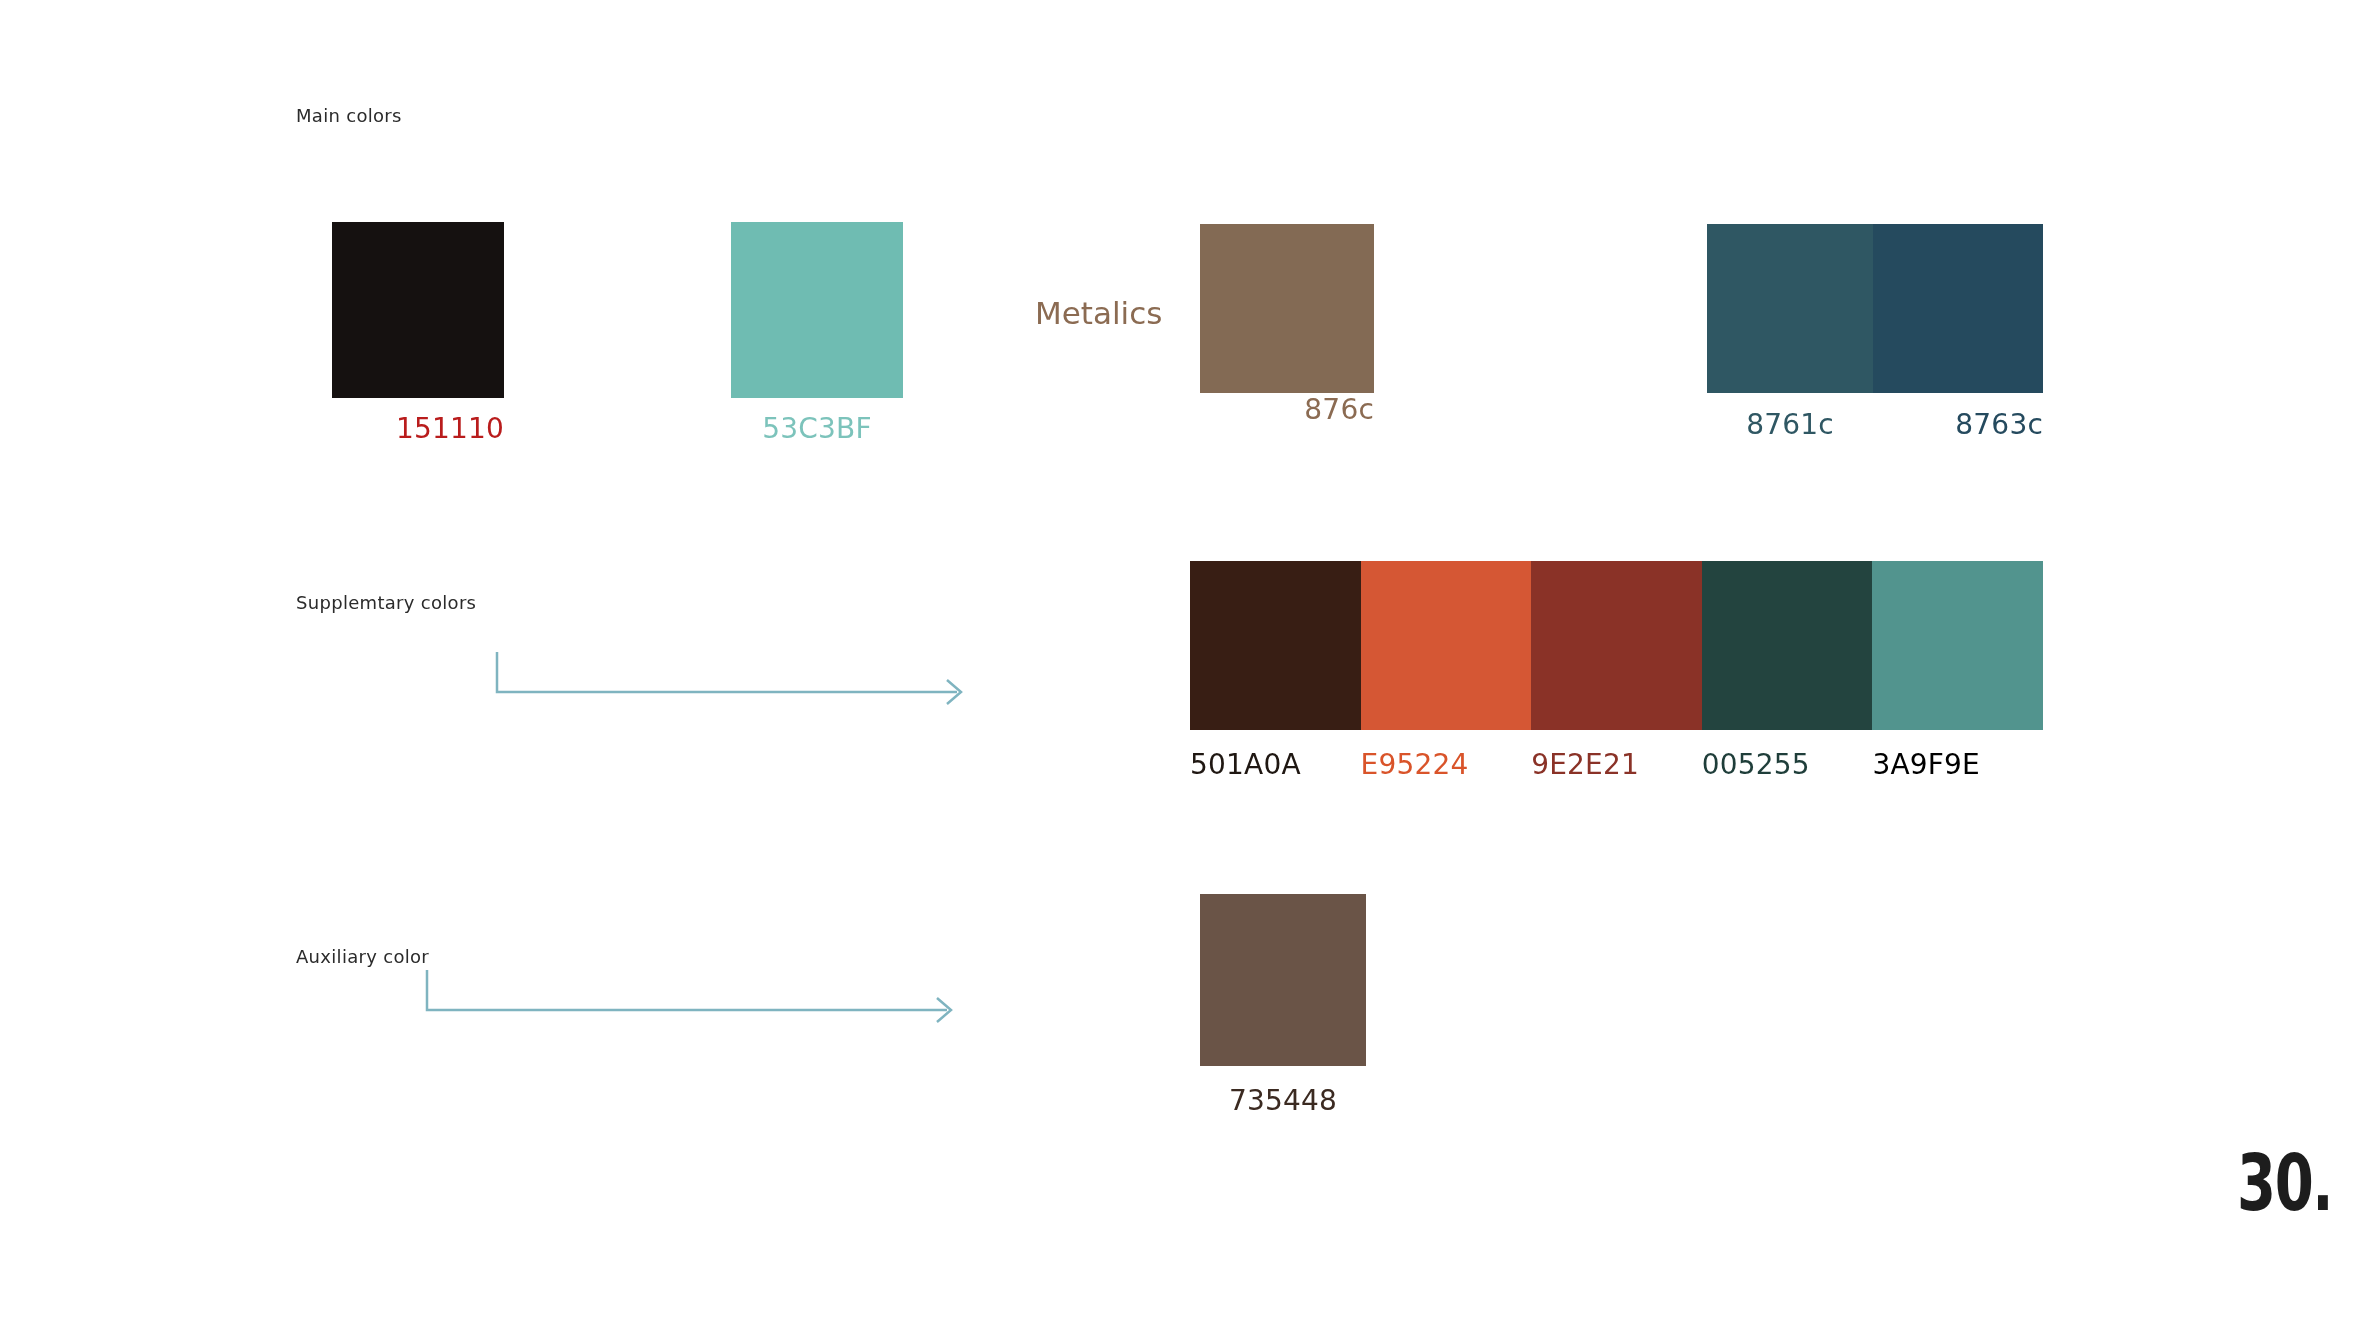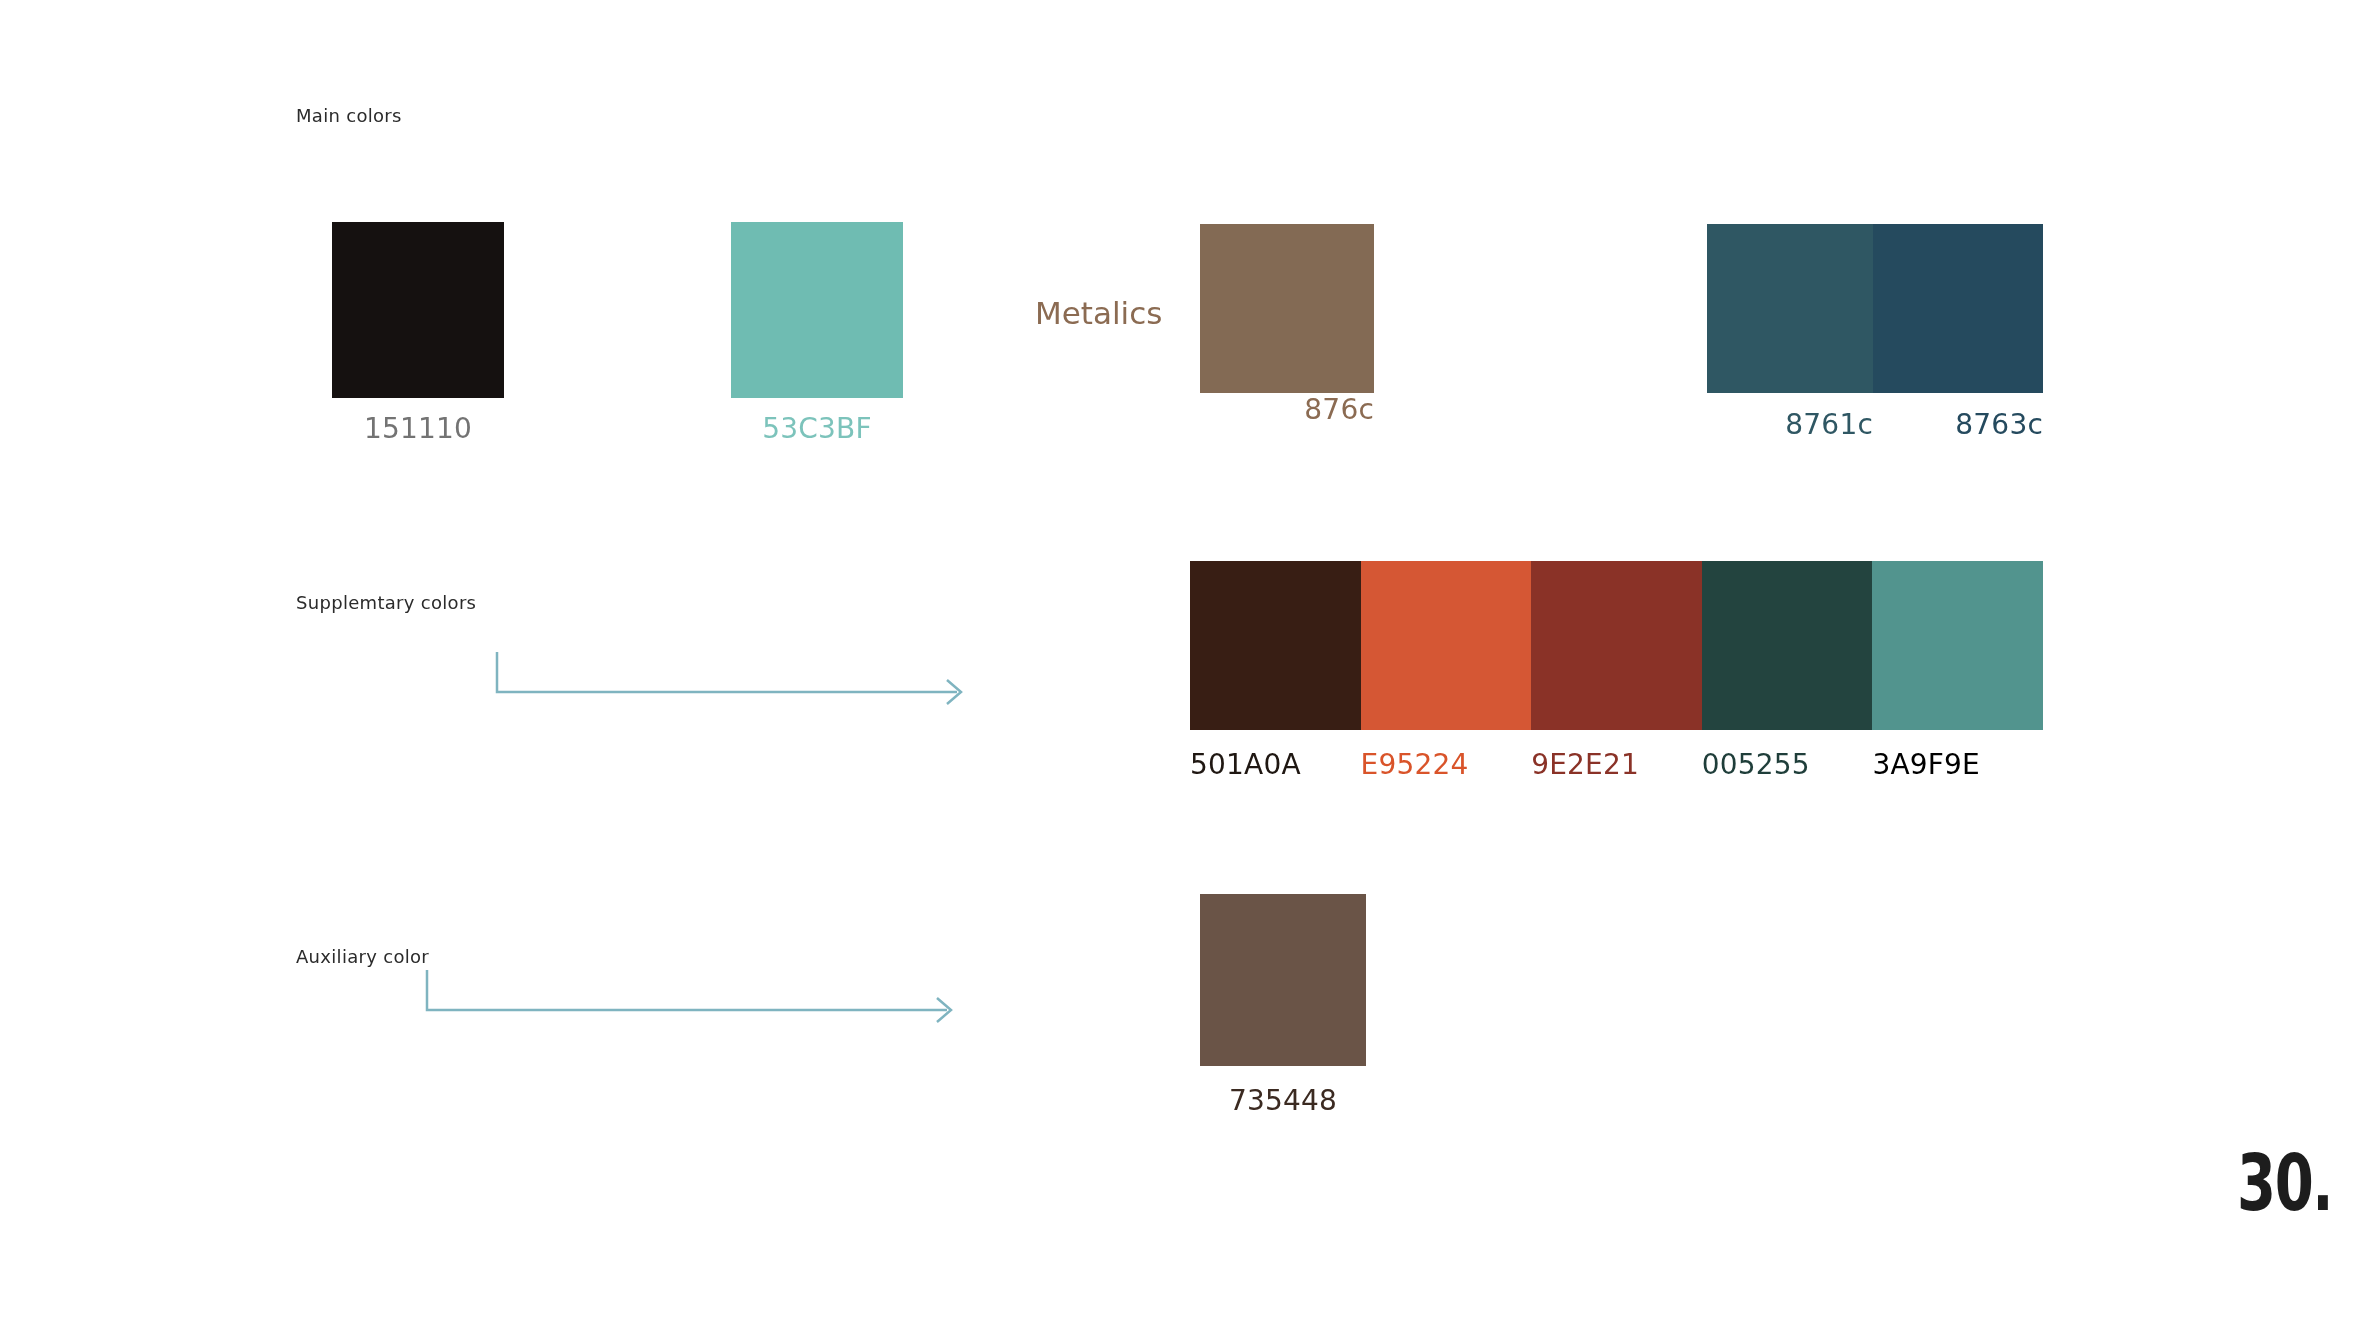--- a/index.html
+++ b/index.html
@@ -61,21 +61,21 @@
   #sw-black   { left: 332px;  top: 222px; width: 172px; height: 176px; background: #151110; }
   #lb-black   { left: 332px;  top: 412px; width: 172px; text-align: center; color: #151110; }
 
   #sw-teal    { left: 731px;  top: 222px; width: 172px; height: 176px; background: #6fbcb2; }
   #lb-teal    { left: 731px;  top: 412px; width: 172px; text-align: center; color: #7cc3bb; }
 
   #sw-brown   { left: 1200px; top: 224px; width: 174px; height: 169px; background: #836a54; }
   #lb-brown   { left: 1200px; top: 393px; width: 174px; text-align: right; color: #8b6b52; }
 
   #sw-blue1   { left: 1707px; top: 224px; width: 166px; height: 169px; background: #2f5763; }
-  #lb-blue1   { left: 1707px; top: 408px; width: 166px; text-align: right; color: #2f5763; }
+  #lb-blue1   { left: 1707px; top: 408px; width: 166px; text-align: center; color: #2f5763; }
 
   #sw-blue2   { left: 1873px; top: 224px; width: 170px; height: 169px; background: #254a5e; }
   #lb-blue2   { left: 1873px; top: 408px; width: 170px; text-align: right; color: #254a5e; }
 
   
   #supp-bar {
     position: absolute;
     left: 1190px;
     top: 561px;
     width: 853px;
@@ -127,21 +127,21 @@
   }
 </style>
 </head>
 <body style="background: rgb(255, 255, 255);">
 
 <div class="canvas">
 
   <div class="section-heading" id="heading-main">Main colors</div>
 
   <div class="swatch" id="sw-black" style="background: rgb(21, 17, 16);"></div>
-  <div class="swatch-label" id="lb-black" style="color: #737373;">151110</div>
+  <div class="swatch-label" id="lb-black" style="color: #b91c1c; text-align: right;">151110</div>
 
   <div class="swatch" id="sw-teal" style="background: rgb(111, 188, 178);"></div>
   <div class="swatch-label" id="lb-teal" style="color: rgb(124, 195, 187);">53C3BF</div>
 
   <div class="metalics-label">Metalics</div>
 
   <div class="swatch" id="sw-brown" style="background: rgb(131, 106, 84);"></div>
   <div class="swatch-label" id="lb-brown" style="color: rgb(139, 107, 82);">876c</div>
 
   <div class="swatch" id="sw-blue1" style="background: rgb(47, 87, 99);"></div>

